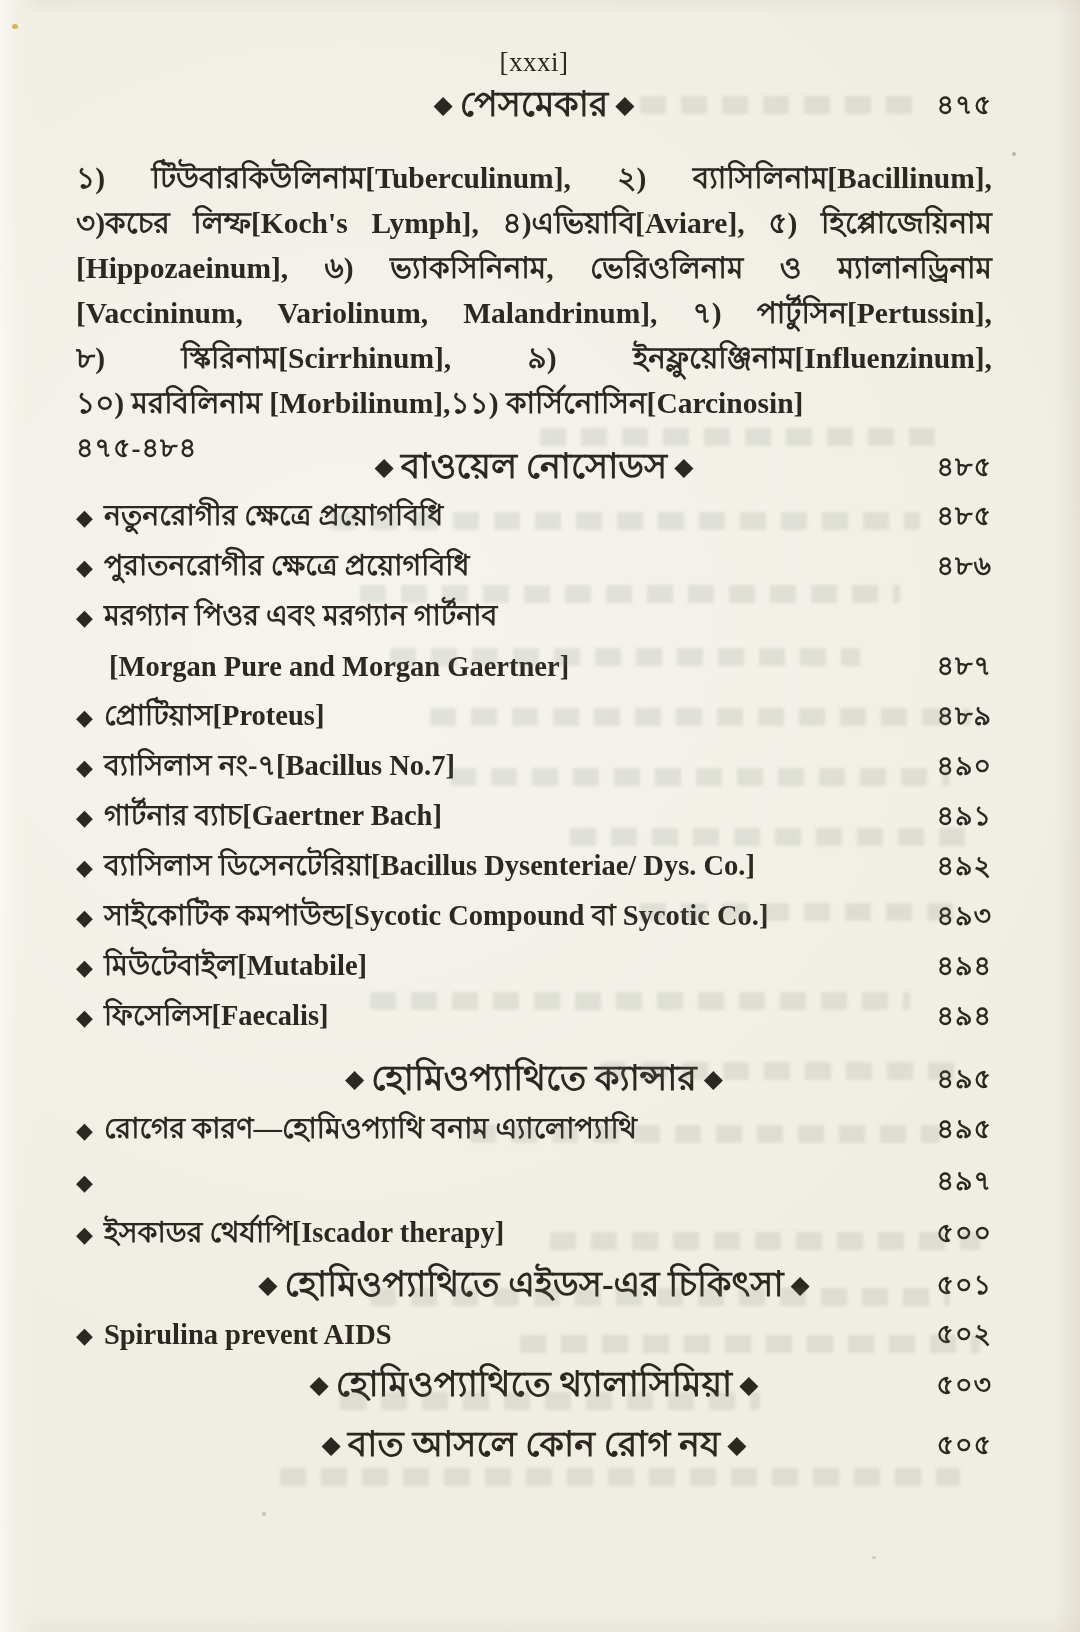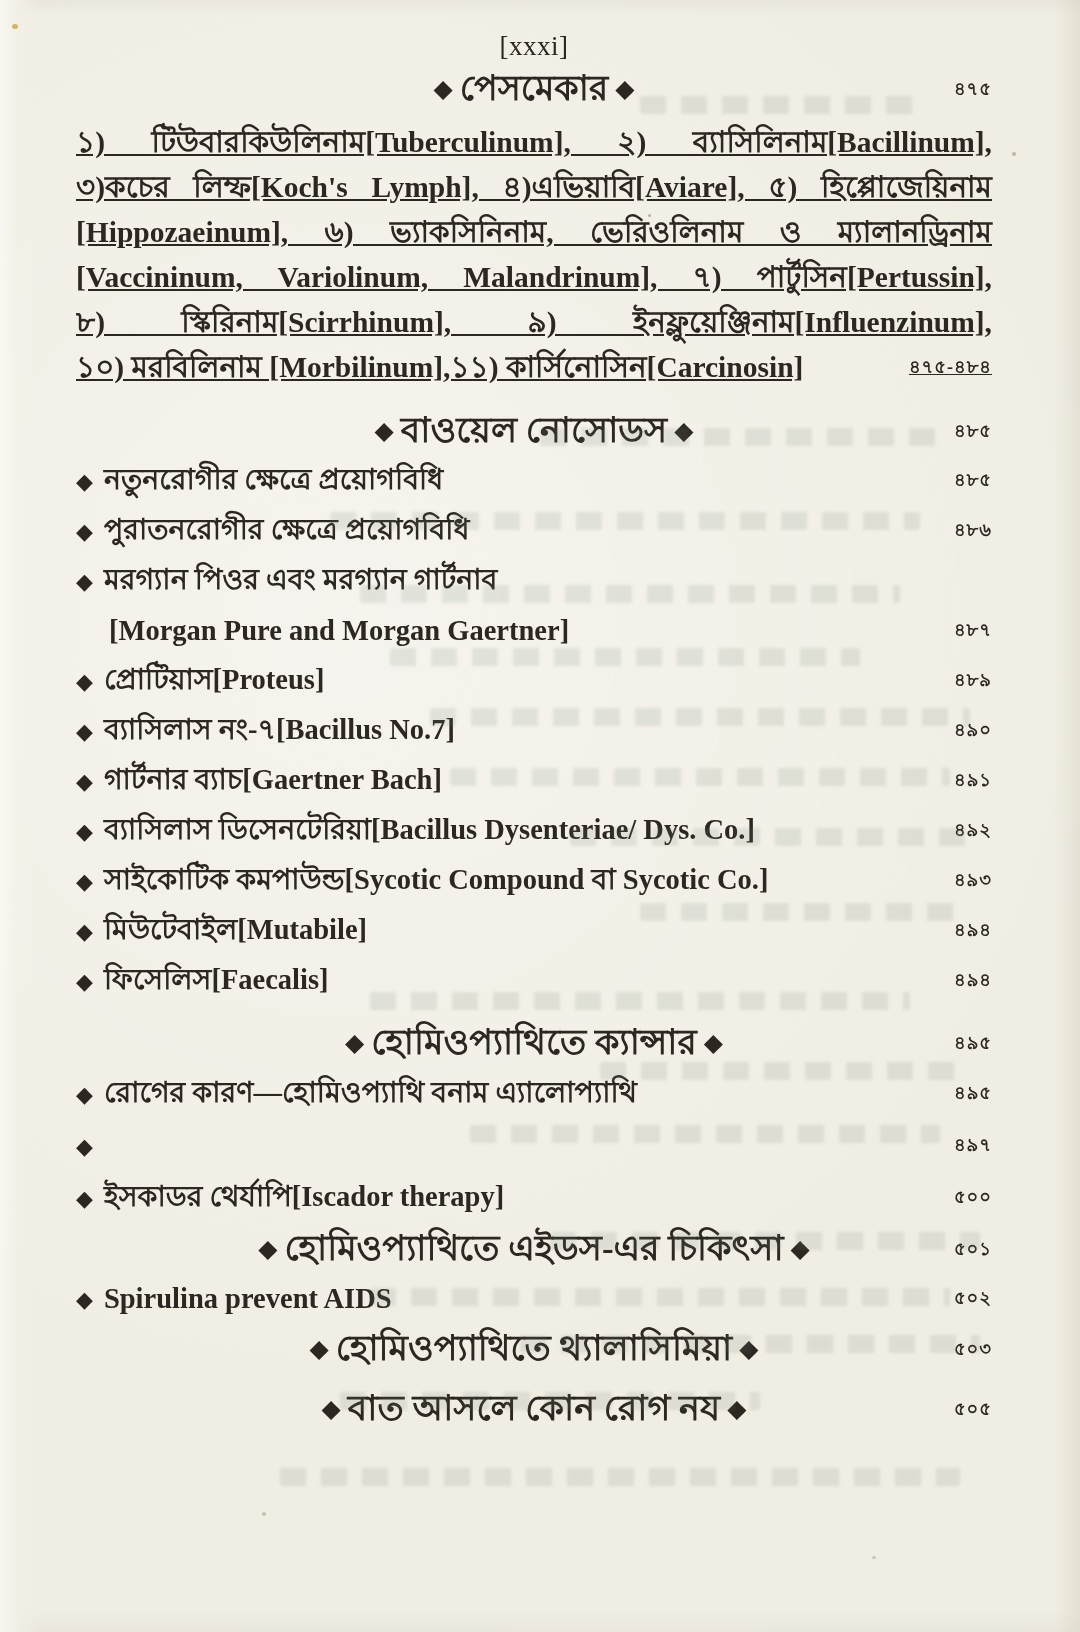--- a/index.html
+++ b/index.html
@@ -4,49 +4,49 @@
 <style>
   html,body{margin:0;padding:0;}
   body{
     width:1080px;height:1632px;position:relative;overflow:hidden;
     background:#efece2;
     font-family:"Liberation Serif","DejaVu Serif",serif;
     color:#2d2721;
   }
   .page{
     position:absolute;inset:0;box-sizing:border-box;
-    padding:28px 88px 0 76px;
+    padding:44px 88px 0 76px;
     background:
       radial-gradient(120% 80% at 32% 38%, rgba(255,255,255,.38), rgba(255,255,255,0) 62%),
       linear-gradient(90deg,#f8f6ef 0,#f1eee4 18px,rgba(241,238,228,0) 38px),
       linear-gradient(270deg, rgba(213,208,192,.45) 0, rgba(213,208,192,0) 26px),
       linear-gradient(180deg, rgba(218,213,198,.35) 0, rgba(218,213,198,0) 16px),
       linear-gradient(0deg, rgba(221,216,201,.30) 0, rgba(221,216,201,0) 22px),
       #f0ede3;
   }
   .folio{text-align:center;font-size:27px;line-height:36px;letter-spacing:.5px;}
 
   .chapter{position:relative;text-align:center;font-weight:700;font-size:35px;line-height:50px;white-space:nowrap;}
   .chapter .dmd{font-size:25px;padding:0 7px;vertical-align:3px;}
   .chapter .chapter-page{position:absolute;right:0;top:50%;transform:translateY(-50%);}
 
-  .pagenum{font-weight:700;font-size:18px;letter-spacing:1px;}
+  .pagenum{font-weight:700;font-size:27px;letter-spacing:1px;}
 
   .para{font-size:29.5px;font-weight:600;}
   .pline{height:45px;line-height:45px;text-align:justify;text-align-last:justify;}
-  .pline.last{display:flex;justify-content:space-between;text-align:right;text-align-last:left;}
+  .pline.last{display:flex;justify-content:space-between;text-align:right;text-align-last:left;flex-direction:column;}
 
   .entry{display:flex;align-items:center;height:50px;font-size:28.5px;font-weight:600;white-space:nowrap;}
   .entry .dmd{font-size:22px;margin-right:11px;}
   .entry .spacer{flex:1;}
   .entry.sub{padding-left:33px;}
   .b5 .entry{height:52px;}
 
   .b0{}
-  .b1{margin-top:6px;text-decoration:underline;}
+  .b1{margin-top:26px;}
   .b2{margin-top:16px;}
   .b4{margin-top:12px;}
   .b9{margin-top:10px;}
 
   .ghost{position:absolute;height:18px;opacity:.14;filter:blur(1.6px);border-radius:3px;
     background:repeating-linear-gradient(90deg,#6e7f70 0 26px, rgba(0,0,0,0) 26px 41px);}
   .speck{position:absolute;border-radius:50%;}
 </style>
 </head>
 <body>

